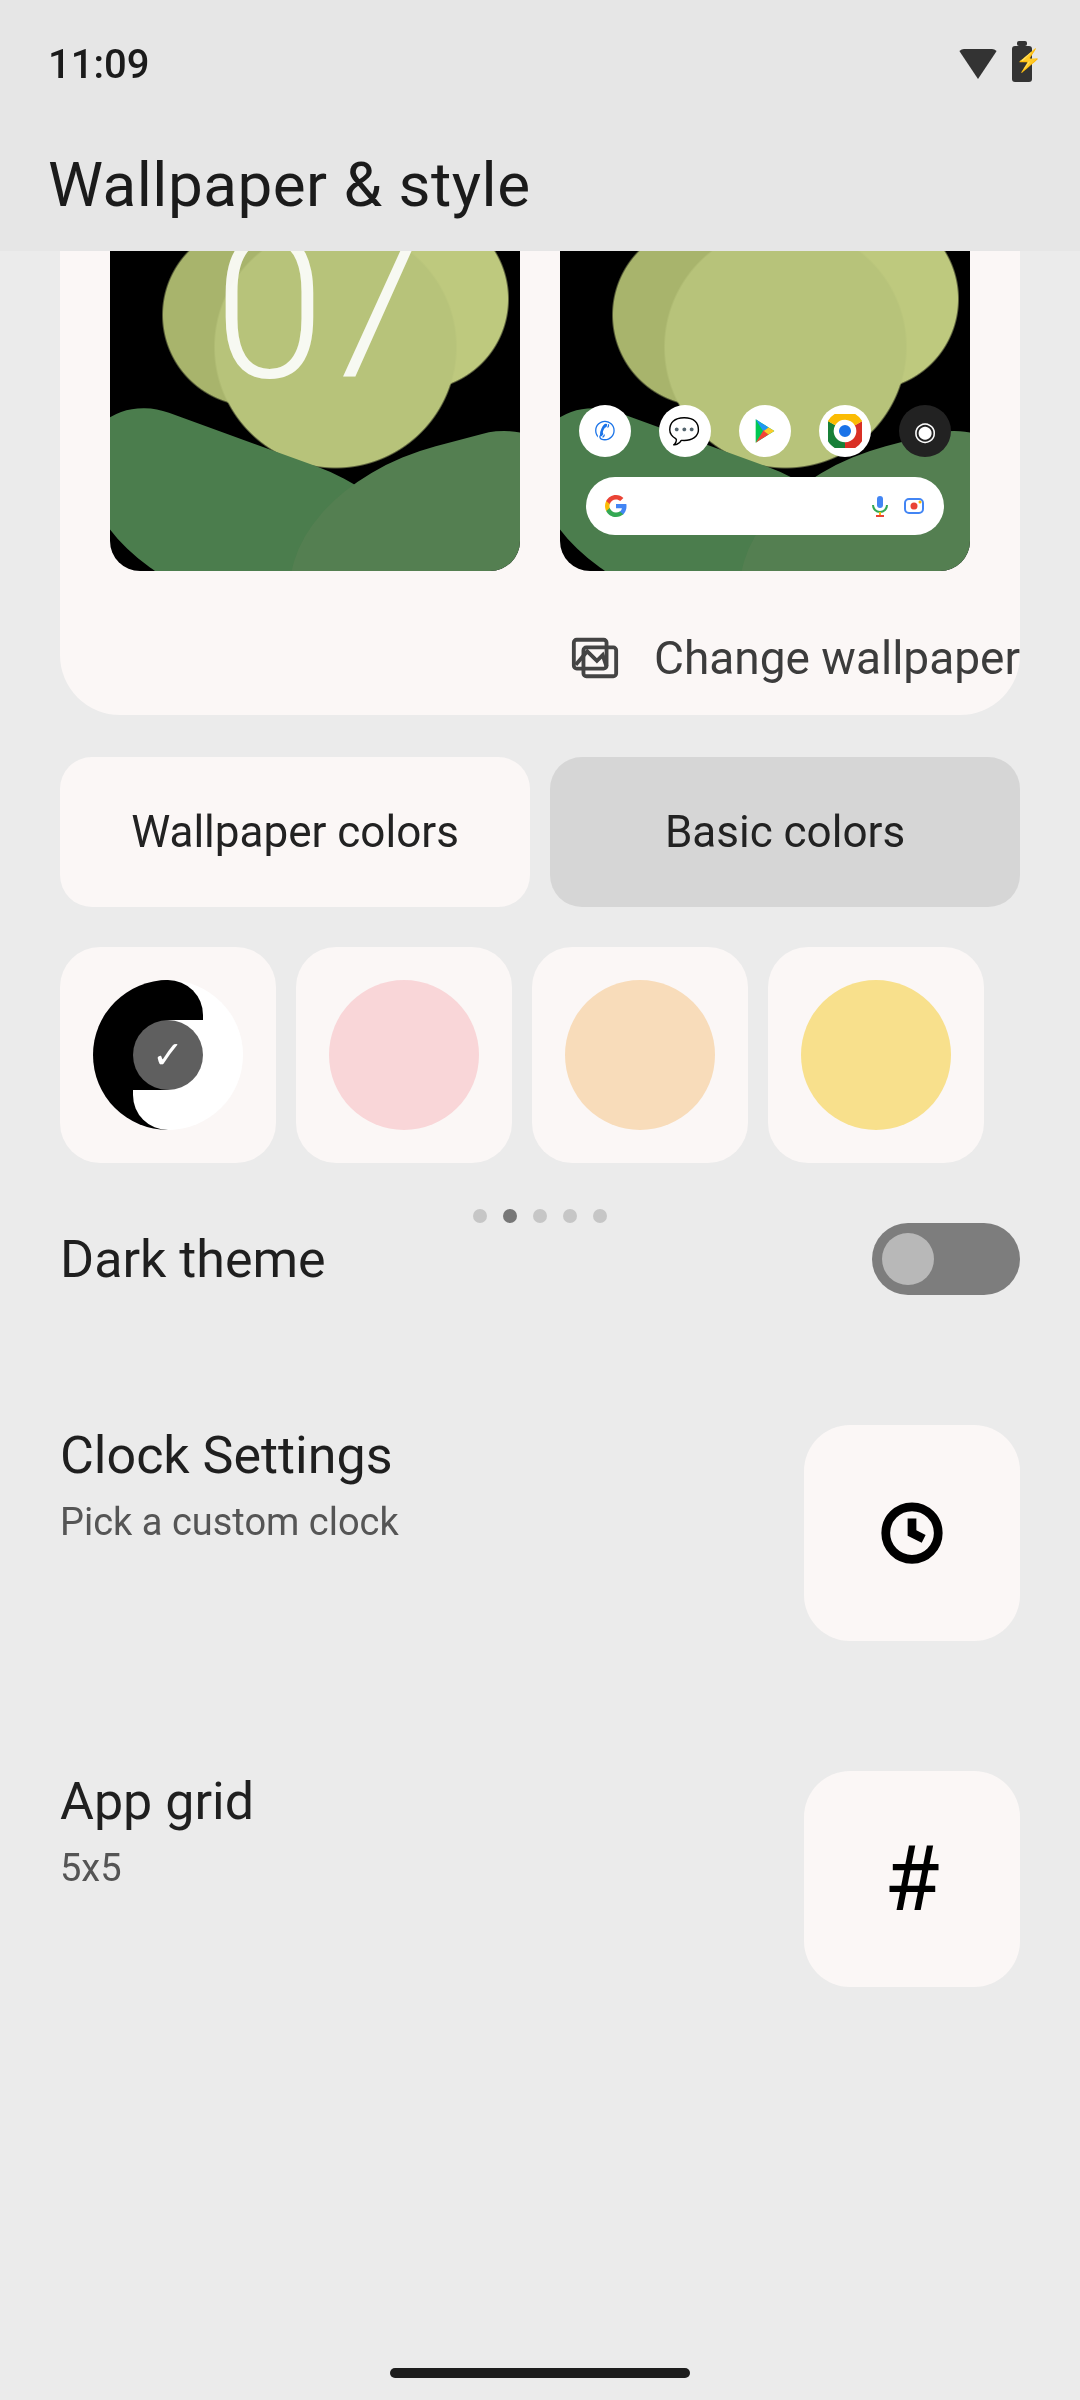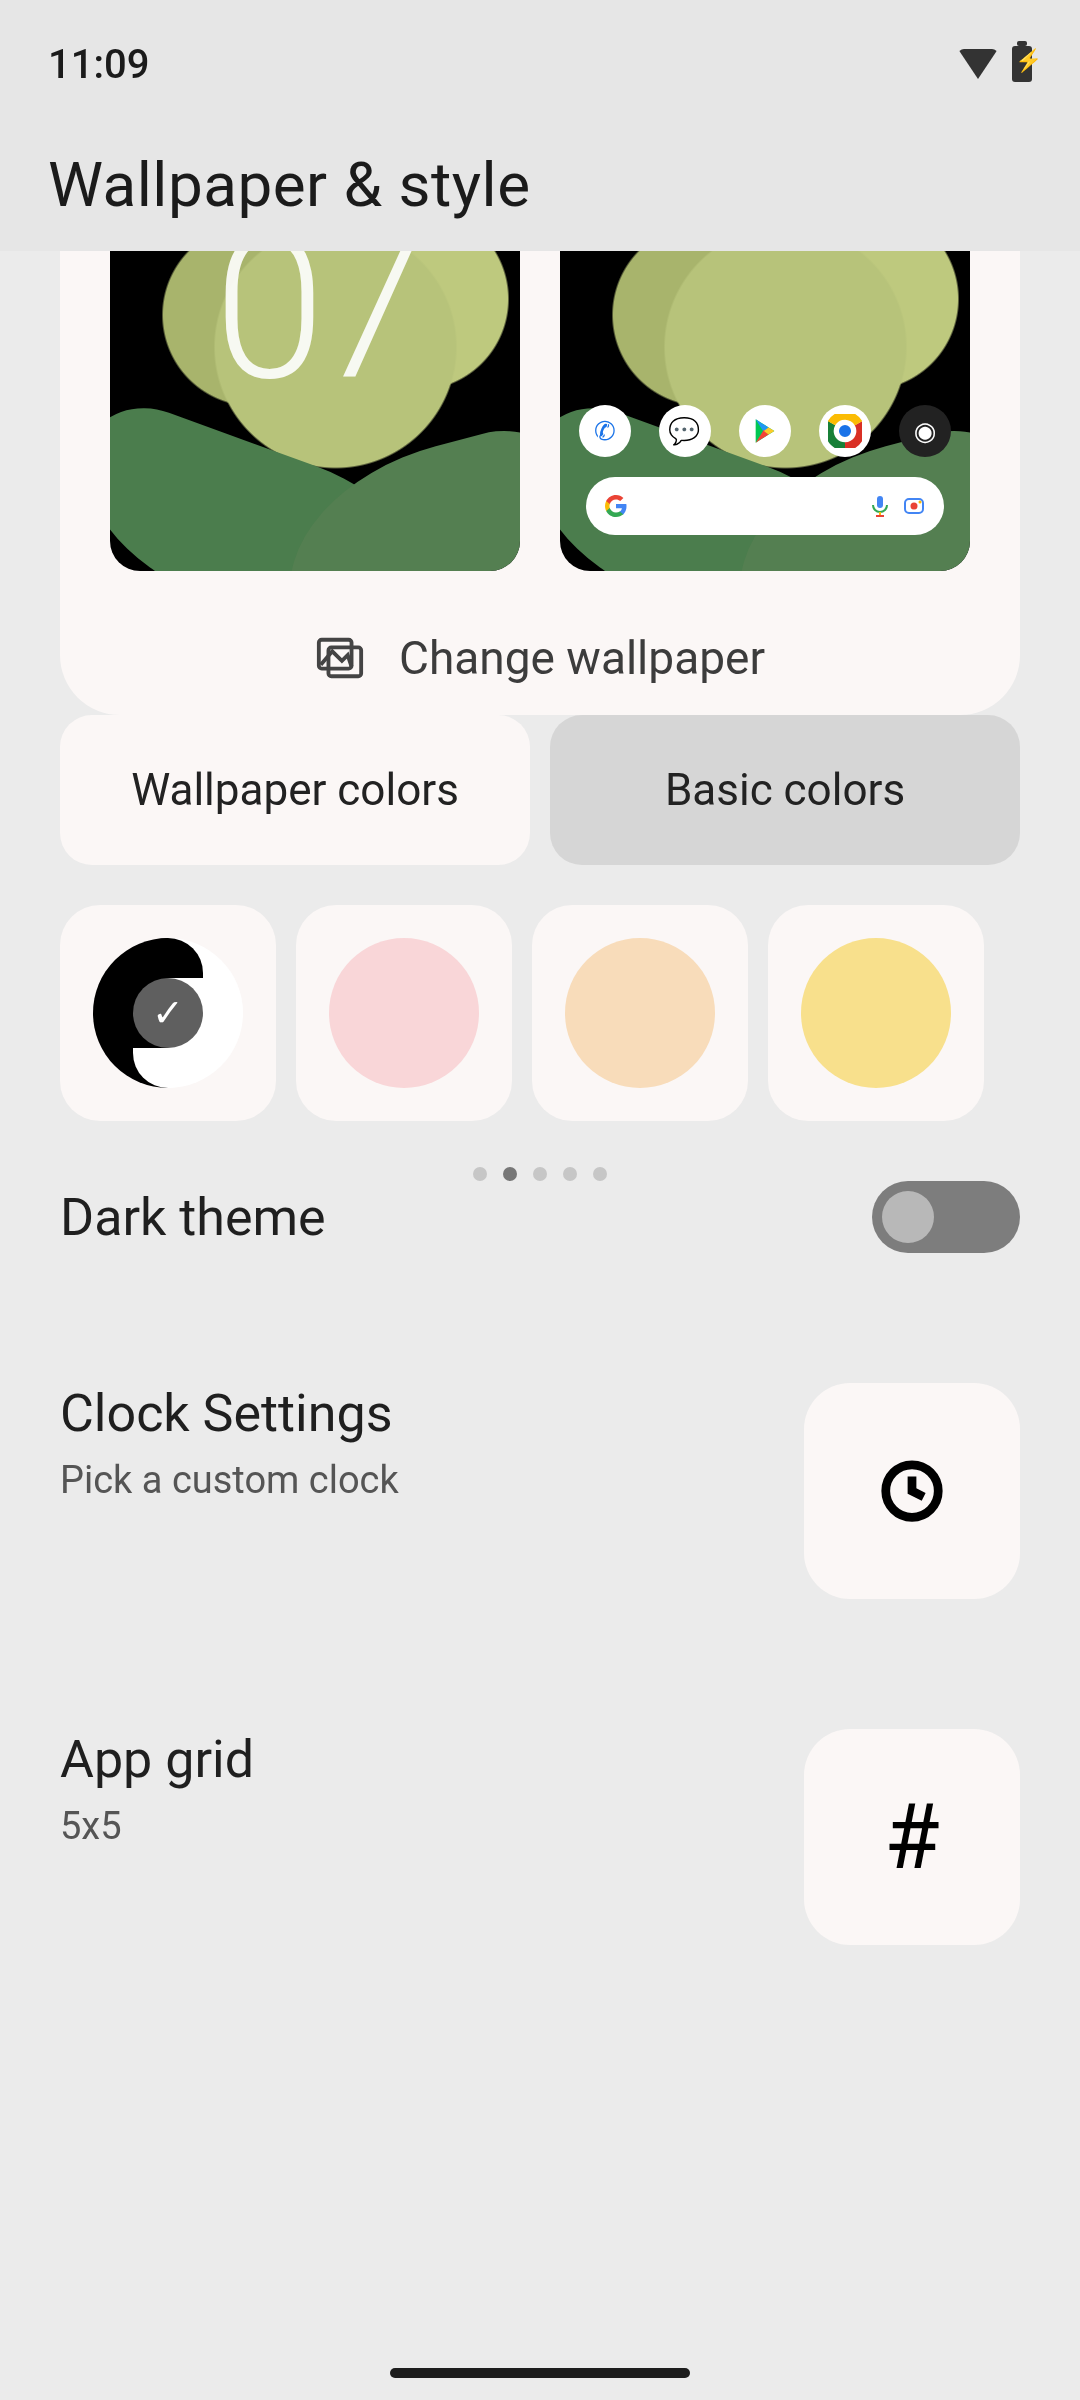--- a/index.html
+++ b/index.html
@@ -165,36 +165,37 @@
     width: 24px; height: 24px;
   }
   .lens-dot {
     width: 24px; height: 24px;
   }
 
   .change-wallpaper {
     margin-top: 60px;
     display: flex;
     align-items: center;
-    justify-content: center;
+    justify-content: flex-end;
     gap: 34px;
   }
   .change-wallpaper svg {
     width: 50px; height: 46px;
     stroke: #444; fill: none; stroke-width: 4;
   }
   .change-wallpaper-label {
     font-size: 46px;
     color: #3c3c3c;
   }
 
   
   .tabs {
     display: flex;
     gap: 20px;
+    margin-top: 42px;
   }
   .tab {
     flex: 1;
     height: 150px;
     border-radius: 32px;
     display: flex;
     align-items: center;
     justify-content: center;
     font-size: 44px;
     color: #222;

